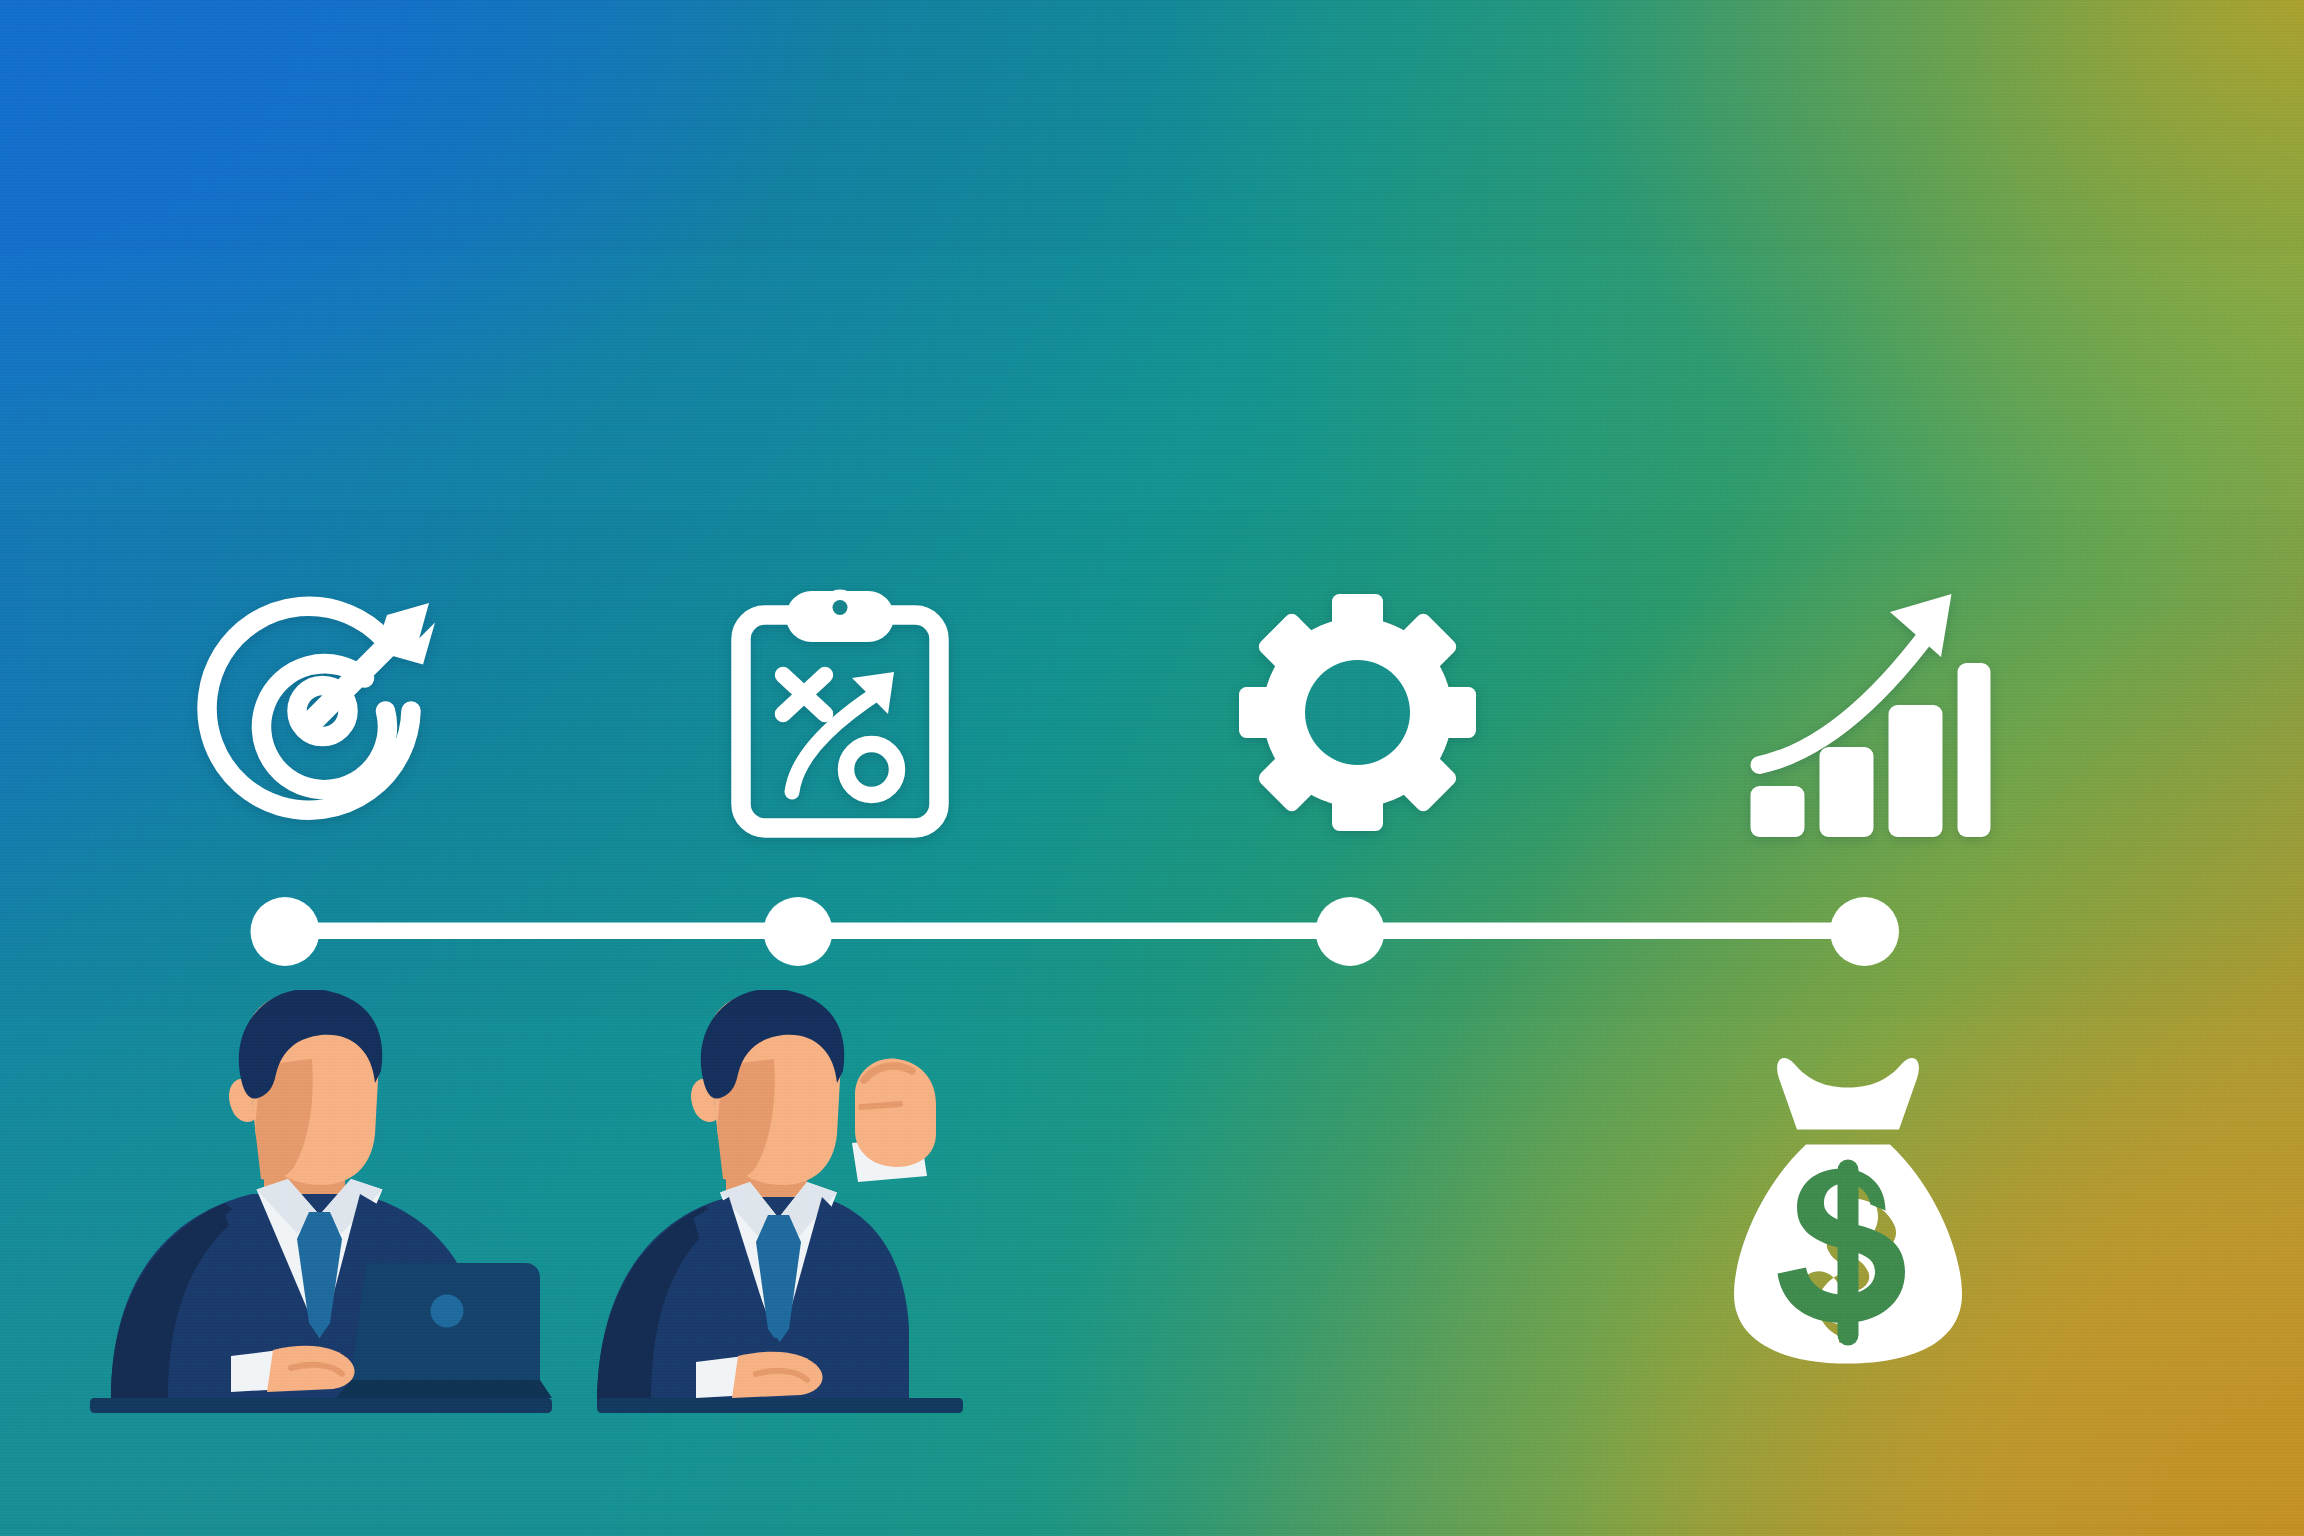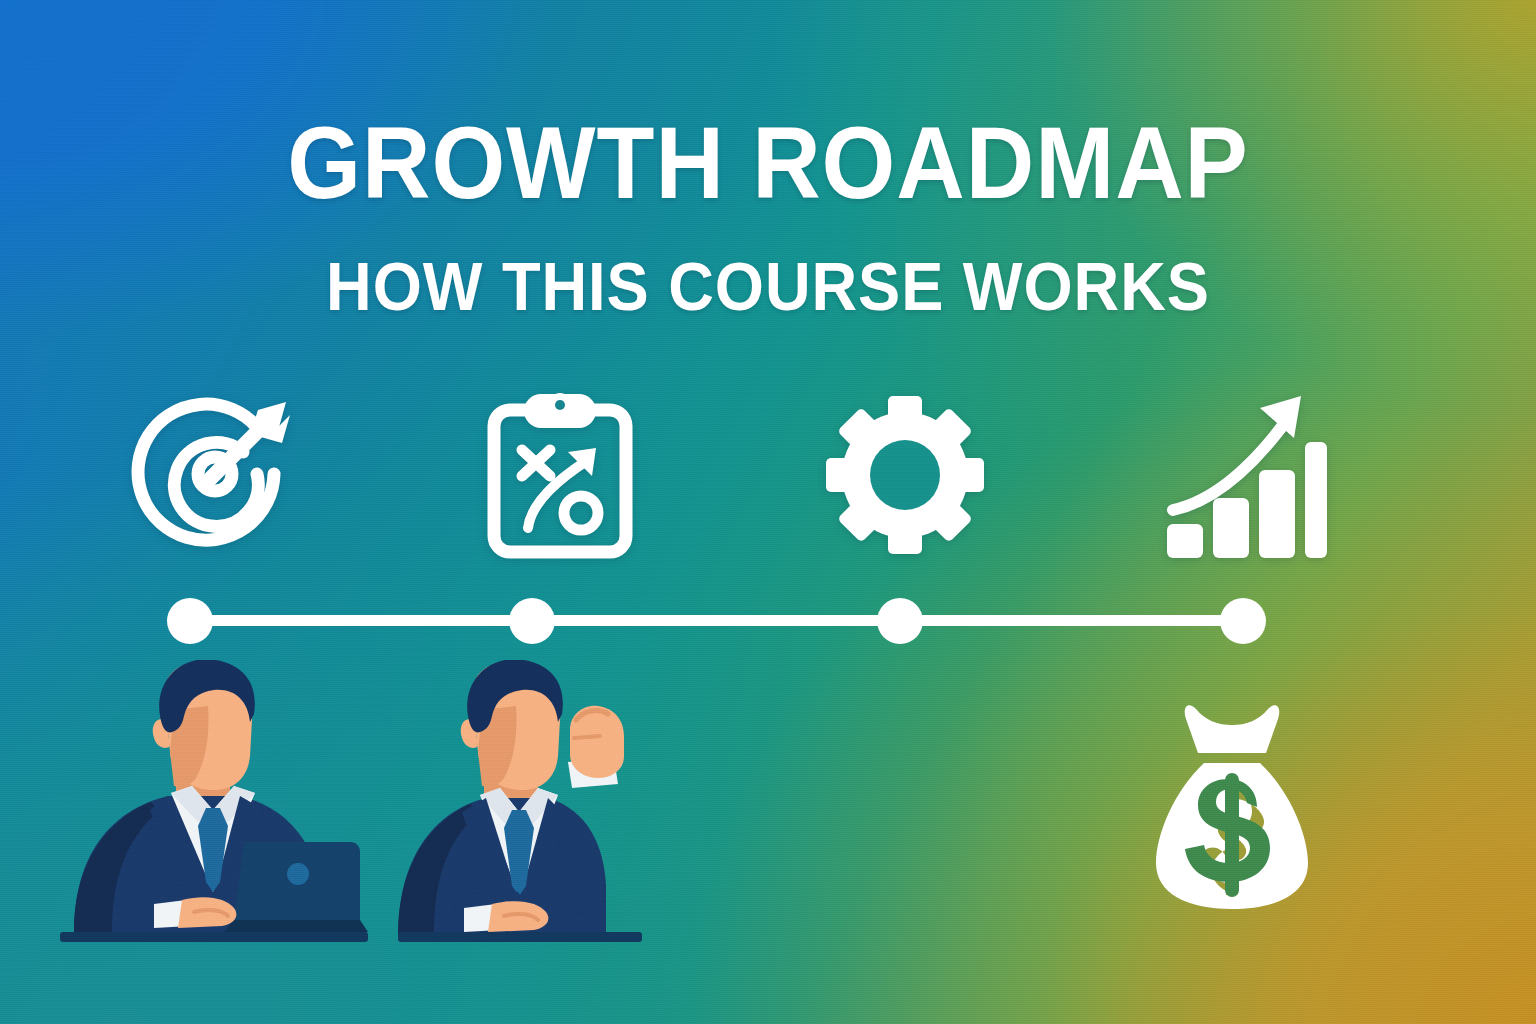--- a/index.html
+++ b/index.html
@@ -128,24 +128,20 @@
   #person-laptop { left: 58px; }
   #person-cheer  { left: 392px; }
   #money-bag     { position: absolute; left: 1152px; top: 35px; }
   .person-wrap svg, #money-bag svg { display: block; }
 </style>
 </head>
 <body>
 
 <div id="slide">
 
-  <div class="heading-block">
-    <h1 id="title">GROWTH ROADMAP</h1>
-    <h2 id="subtitle">HOW THIS COURSE WORKS</h2>
-  </div>
 
   <div id="icon-row">
 
     <div class="icon-slot" id="slot-target">
       <svg width="170" height="170" viewBox="0 0 170 170" aria-hidden="true">
         <g fill="none" stroke="#ffffff" stroke-width="13" stroke-linecap="round">
           <path d="M126 36 A68 68 0 1 0 144 84"></path>
           <path d="M113 62 A42 42 0 1 0 127 84"></path>
           <circle cx="85" cy="84" r="17"></circle>
         </g>

